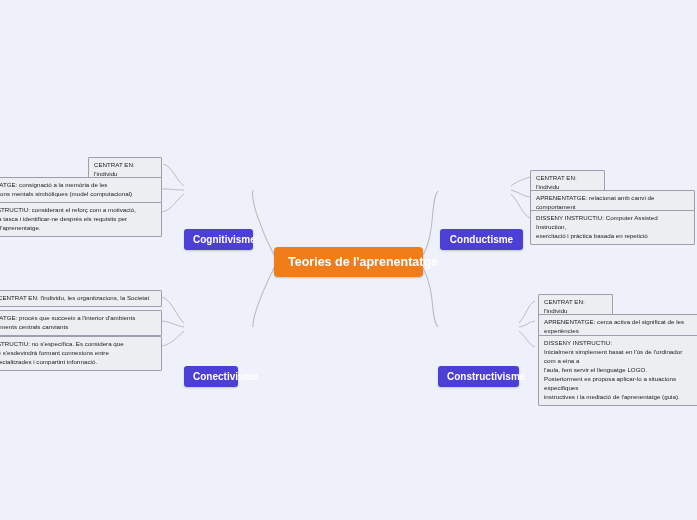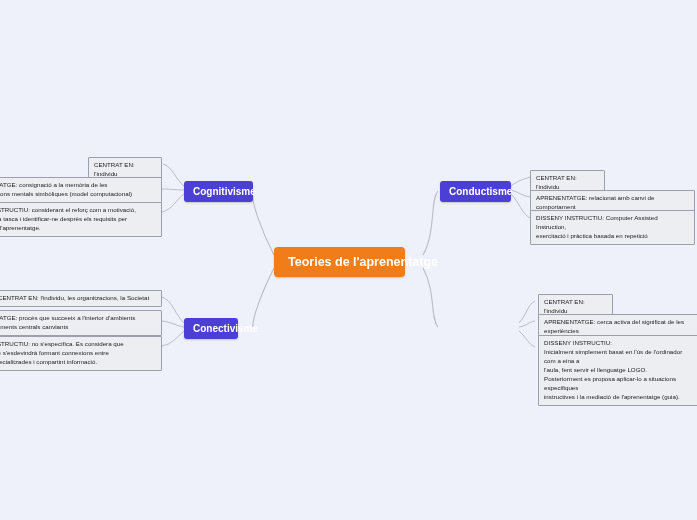--- a/index.html
+++ b/index.html
@@ -45,20 +45,21 @@
   .branch {
     background: #4b3fd6;
     color: #ffffff;
     font-weight: bold;
     font-size: 10px;
     border-radius: 3px;
     padding: 5px 9px;
     text-align: center;
     white-space: nowrap;
     box-shadow: 0 1px 2px rgba(0,0,0,0.18);
+    margin-top: 48px;
   }
   .note {
     background: #eceef2;
     border: 1px solid #9aa0ac;
     color: #1b1b1b;
     font-size: 6.2px;
     line-height: 1.45;
     padding: 3px 5px;
     border-radius: 1px;
     box-sizing: border-box;
@@ -92,21 +93,21 @@
 
     <path d="M 511 186 C 519 180 522 180 530 177" fill="none" stroke="#b9bcc6" stroke-width="1"></path>
     <path d="M 511 190 C 519 192 522 196 530 197" fill="none" stroke="#b9bcc6" stroke-width="1"></path>
     <path d="M 511 194 C 519 202 522 214 530 218" fill="none" stroke="#b9bcc6" stroke-width="1"></path>
 
     <path d="M 519 323 C 527 314 528 304 535 301" fill="none" stroke="#b9bcc6" stroke-width="1"></path>
     <path d="M 519 327 C 527 326 528 322 535 321" fill="none" stroke="#b9bcc6" stroke-width="1"></path>
     <path d="M 519 331 C 527 338 528 344 535 347" fill="none" stroke="#b9bcc6" stroke-width="1"></path>
   </svg>
 
-  <div class="node central" style="left:274px; top:247px; width:131px;">Teories de l'aprenentatge</div>
+  <div class="node central" style="left:274px; top:247px; width:149px;">Teories de l'aprenentatge</div>
 
   <div class="node branch" style="left:184px; top:181px; width:69px;">Cognitivisme</div>
 
   <div class="node note" style="left:88px; top:157px; width:74px;">
     <span class="note-line">CENTRAT EN: l'individu</span>
   </div>
 
   <div class="node note" style="left:-40px; top:177px; width:202px;">
     <span class="note-line">APRENENTATGE: consignació a la memòria de les</span>
     <span class="note-line">representacions mentals simbòliques (model computacional)</span>
@@ -128,35 +129,36 @@
     <span class="note-line">APRENENTATGE: procés que succeeix a l'interior d'ambients</span>
     <span class="note-line">difusos d'elements centrals canviants</span>
   </div>
 
   <div class="node note" style="left:-44px; top:336px; width:206px;">
     <span class="note-line">DISSENY INSTRUCTIU: no s'específica. Es considera que</span>
     <span class="note-line">l'aprenentatge s'esdevindrà formant connexions entre</span>
     <span class="note-line">persones especialitzades i compartint informació.</span>
   </div>
 
-  <div class="node branch" style="left:440px; top:181px; width:71px;">Conductisme</div>
+  <div class="node branch" style="left:440px; top:181px; width:83px;">Conductisme</div>
 
   <div class="node note" style="left:530px; top:170px; width:75px;">
     <span class="note-line">CENTRAT EN: l'individu</span>
   </div>
 
   <div class="node note" style="left:530px; top:190px; width:165px;">
     <span class="note-line">APRENENTATGE: relacionat amb canvi de comportament</span>
   </div>
 
   <div class="node note" style="left:530px; top:210px; width:165px;">
     <span class="note-line">DISSENY INSTRUCTIU: Computer Assisted Instruction,</span>
     <span class="note-line">exercitació i pràctica basada en repetició</span>
   </div>
 
+  <div class="node branch" style="left:438px; top:318px; width:81px;">Constructivisme</div>
 
   <div class="node note" style="left:538px; top:294px; width:75px;">
     <span class="note-line">CENTRAT EN: l'individu</span>
   </div>
 
   <div class="node note" style="left:538px; top:314px; width:160px;">
     <span class="note-line">APRENENTATGE: cerca activa del significat de les experiències</span>
   </div>
 
   <div class="node note" style="left:538px; top:335px; width:160px;">

